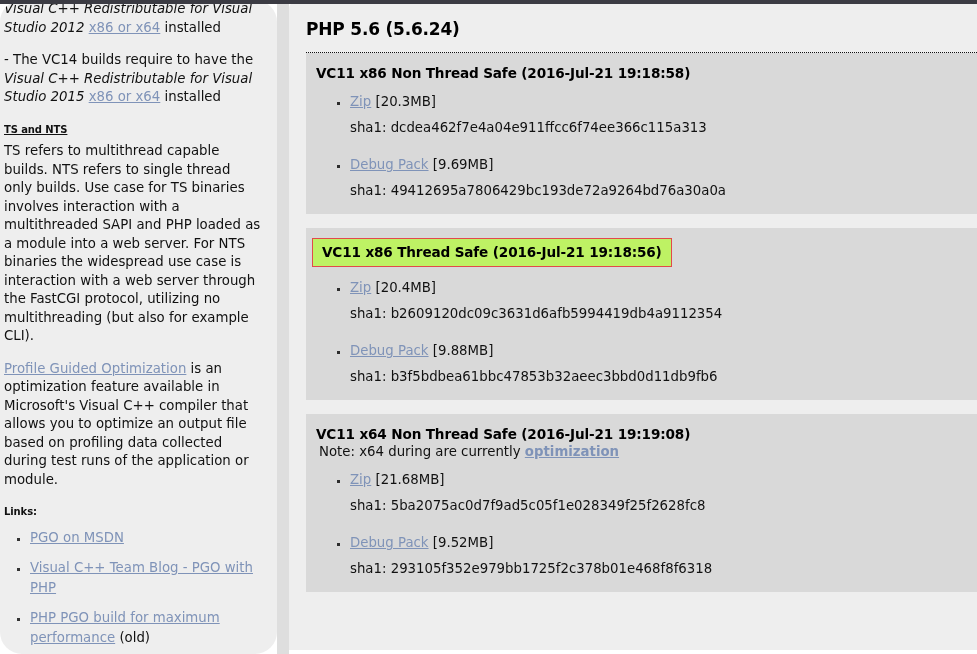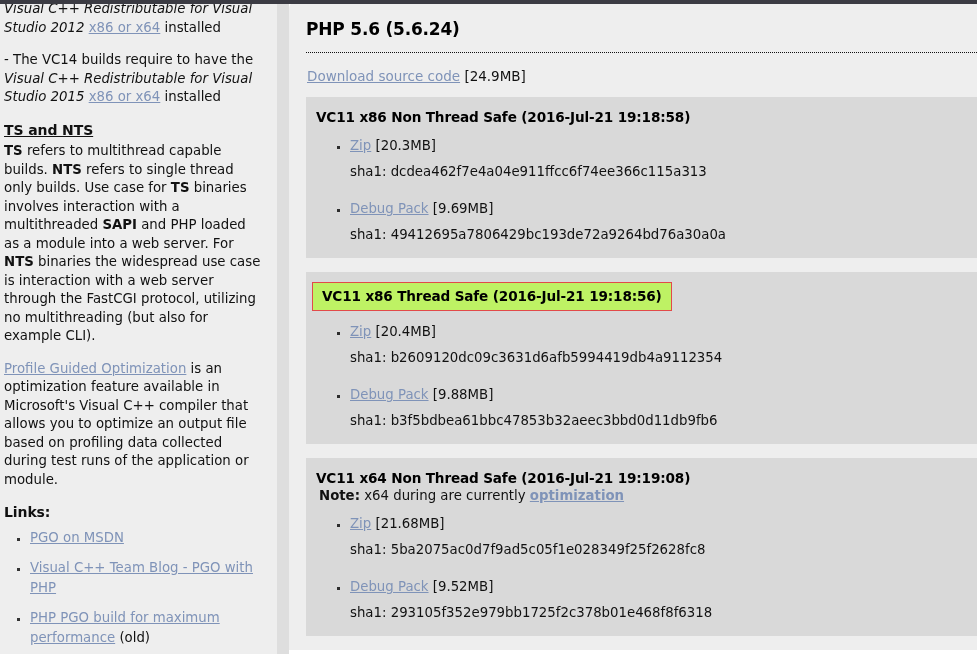--- a/index.html
+++ b/index.html
@@ -33,28 +33,29 @@
     position: absolute;
     top: 0; left: 0;
     width: 277px;
     height: 654px;
     background: #eeeeee;
     padding: 0 16px 0 4px;
     overflow: hidden;
     font-size: 13.3px;
     line-height: 18.5px;
     color: #111111;
+    border-radius: 22px;
   }
   .sidebar p { margin: 0 0 14px 0; }
   .ital { font-style: italic; }
-  .b { font-weight: bold; text-align: right; }
+  .b { font-weight: normal; text-align: right; }
 
   .side-h {
     font-weight: bold;
-    font-size: 14px;
+    font-size: 10px;
     text-decoration: underline;
     margin: 14px 0 3px 0;
     letter-spacing: -0.1px;
   }
 
   a.lnk {
     color: #7f93b8;
     text-decoration: underline;
   }
   a.lnk.strong { font-weight: bold; }
@@ -202,24 +203,20 @@
 
   </aside>
 
   <div class="gutter"></div>
 
   <main class="content">
 
     <h1 class="page-title">PHP 5.6 (5.6.24)</h1>
     <div class="dotted-rule"></div>
 
-    <div class="srcline">
-      <a href="#" class="lnk">Download source code</a>
-      <span class="size">[24.9MB]</span>
-    </div>
 
     <section class="block">
       <div class="block-title">VC11 x86 Non Thread Safe (2016-Jul-21 19:18:58)</div>
       <ul>
         <li>
           <div class="dl-line">
             <a href="#" class="lnk">Zip</a>
             <span class="size">[20.3MB]</span>
           </div>
           <div class="sha">sha1: dcdea462f7e4a04e911ffcc6f74ee366c115a313</div>

